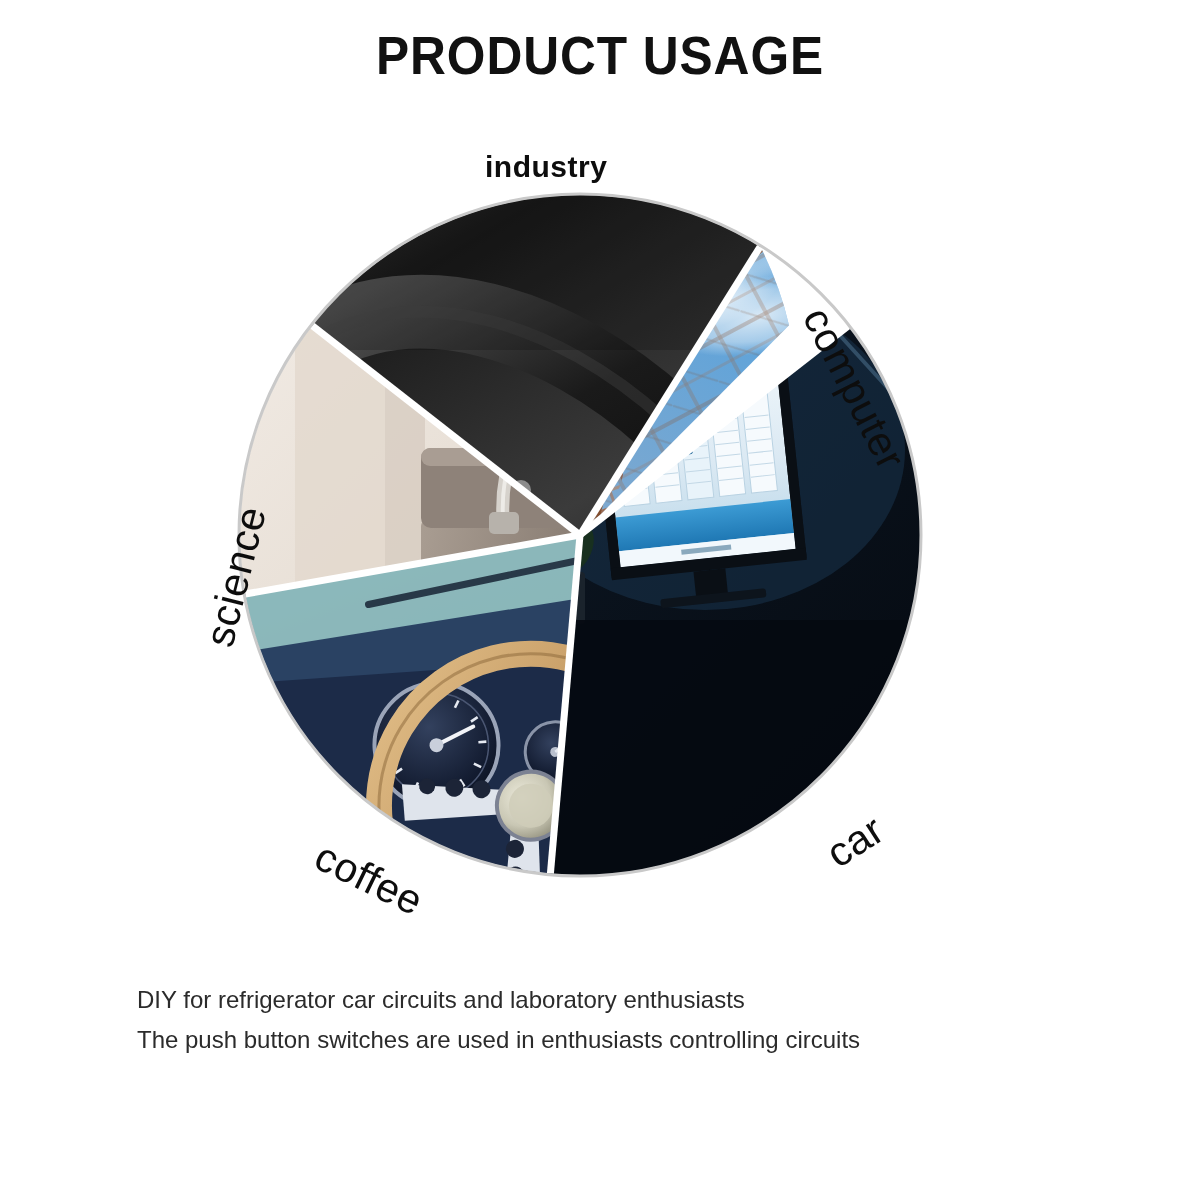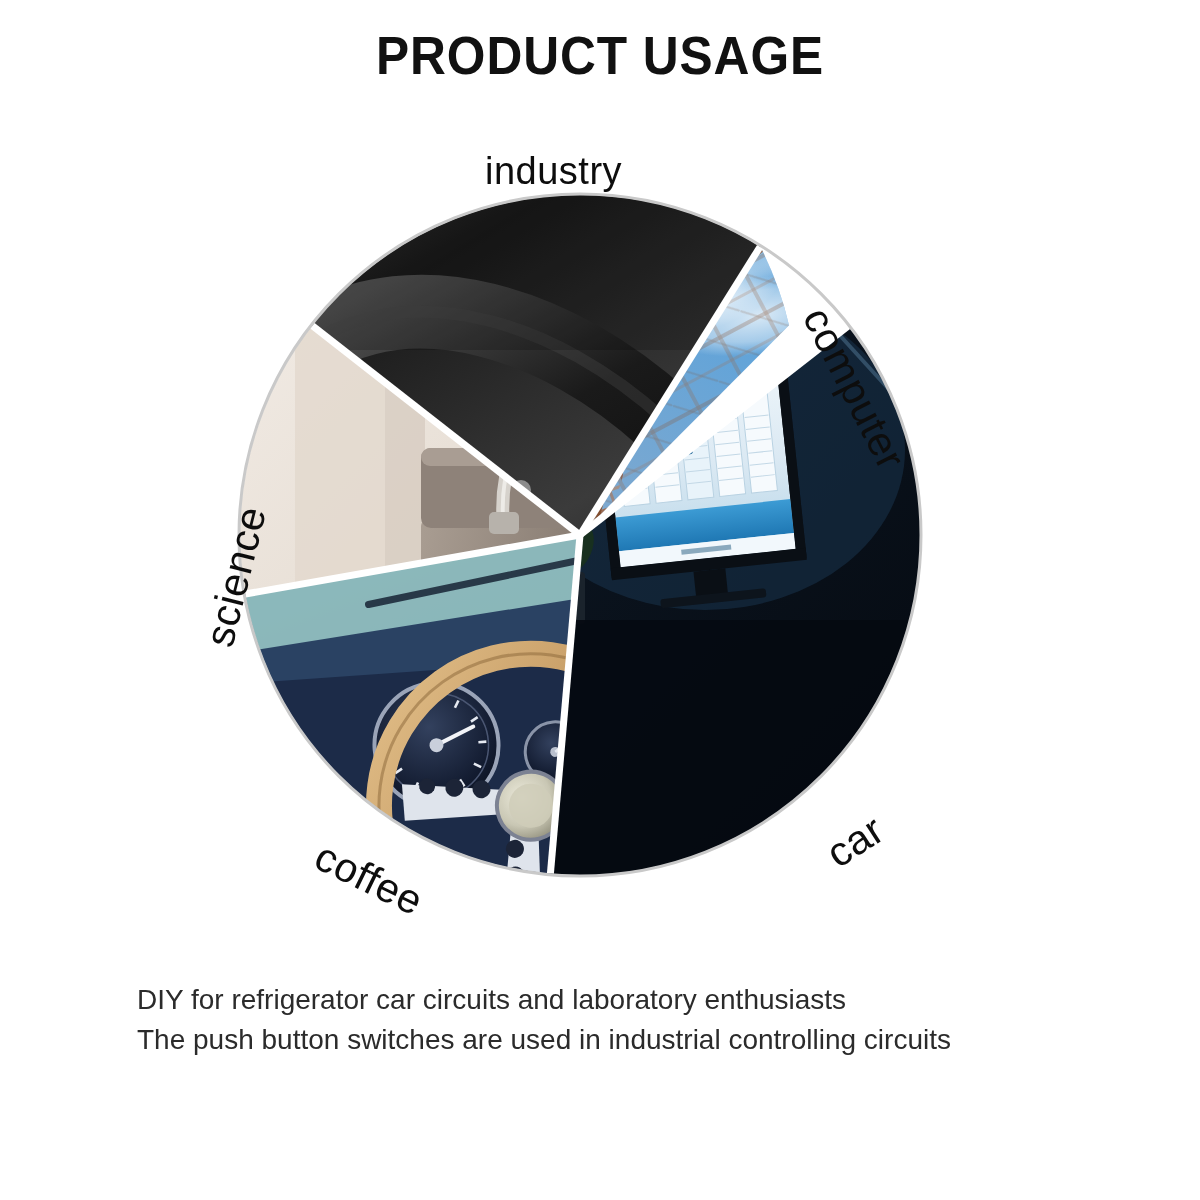--- a/index.html
+++ b/index.html
@@ -38,21 +38,21 @@
   
   .seg-label{
     position:absolute;
     color:#0d0d0d;
     font-size:41px;
     font-weight:400;
     white-space:nowrap;
     font-family:"Liberation Sans","DejaVu Sans",sans-serif;
     letter-spacing:0.5px;
   }
-  #label-industry{ left:485px; top:150px; font-size:38px; }
+  #label-industry{ left:485px; top:150px; font-size:30px;font-weight:bold; }
   #label-computer{
     left:835px; top:300px;
     transform:rotate(63deg);
     transform-origin:left top;
     font-size:41px;
   }
   #label-science{
     left:196px; top:640px;
     transform:rotate(-76deg);
     transform-origin:left top;
@@ -70,21 +70,21 @@
     transform-origin:left top;
     font-size:41px;
   }
 
   
   #desc{
     position:absolute;
     left:137px; top:980px;
     width:1020px;
     color:#2b2b2b;
-    font-size:28px;
+    font-size:24px;
     line-height:40px;
     font-family:"Liberation Sans","DejaVu Sans",sans-serif;
   }
   #desc .line{display:block;white-space:nowrap;}
 </style>
 </head>
 <body>
 
 <div id="title">PRODUCT USAGE</div>
 
@@ -684,14 +684,14 @@
 <div class="seg-label" id="label-computer">computer</div>
 
 <div class="seg-label" id="label-car">car</div>
 
 <div class="seg-label" id="label-coffee">coffee</div>
 
 <div class="seg-label" id="label-science">science</div>
 
 <div id="desc">
   <span class="line">DIY for refrigerator car circuits and laboratory enthusiasts</span>
-  <span class="line">The push button switches are used in industrial controlling circuits</span>
+  <span class="line">The push button switches are used in enthusiasts controlling circuits</span>
 </div>
 
 </body></html>

